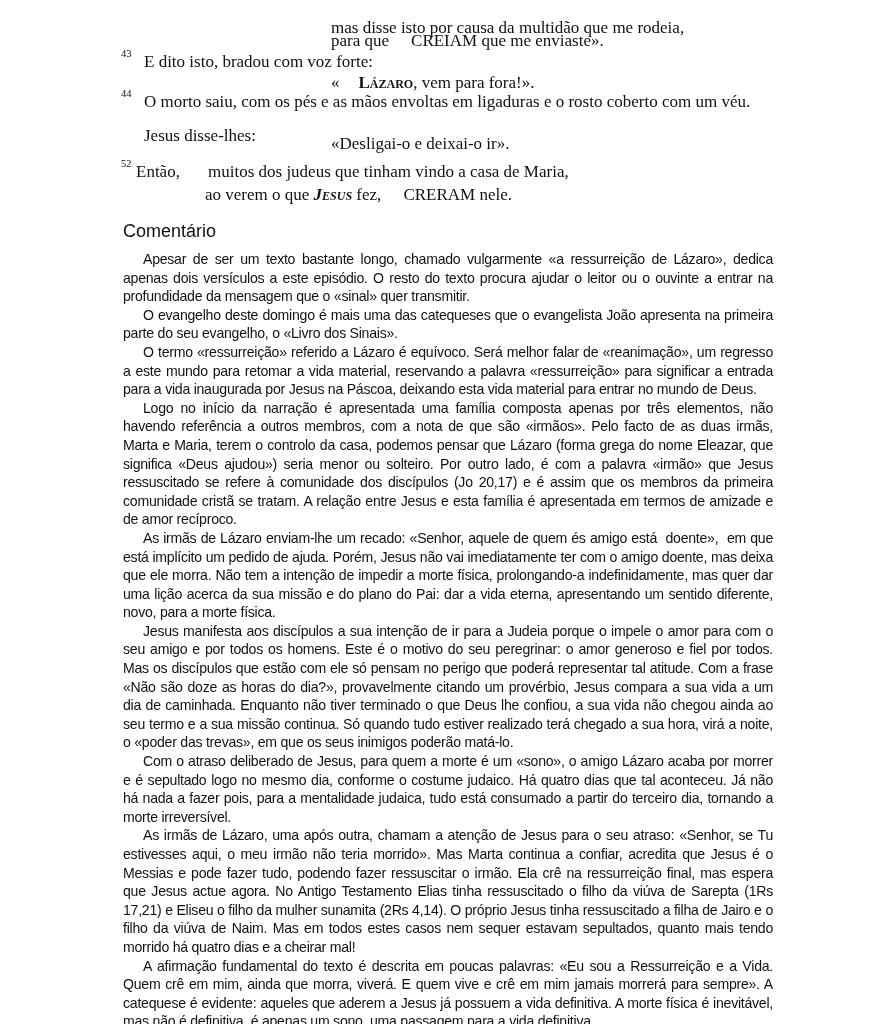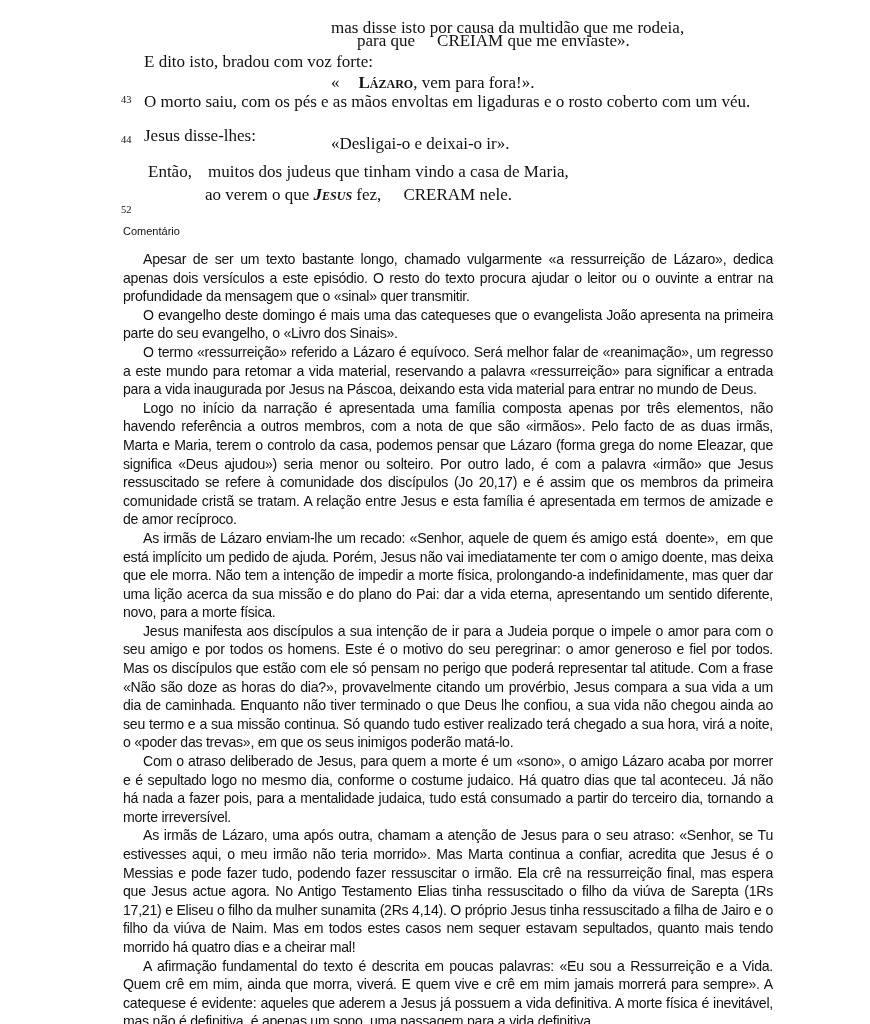--- a/index.html
+++ b/index.html
@@ -1,48 +1,48 @@
 <!DOCTYPE html>
 <html><head>
   <meta charset="utf-8">
   <style>
     html, body { margin: 0; padding: 0; background: #ffffff; }
     body { width: 870px; height: 1024px; overflow: hidden; position: relative; color: #111; }
     .verse-block { position: absolute; left: 0; top: 0; width: 870px; font-family: "Liberation Serif", serif; font-size: 17px; }
     .vline { position: absolute; white-space: nowrap; line-height: 20px; }
-    .vnum { position: absolute; font-size: 10.5px; line-height: 12px; margin-top: 46px; }
+    .vnum { position: absolute; font-size: 10.5px; line-height: 12px; }
     .gap { display: inline-block; width: 22px; }
     .bold-sc { font-weight: bold; font-variant: small-caps; margin-left: 19px; }
     .bi-sc { font-weight: bold; font-style: italic; font-variant: small-caps; }
     .comment { position: absolute; left: 123px; top: 222px; width: 650px; font-family: "Liberation Sans", sans-serif; font-size: 14.1px; line-height: 18.6px; letter-spacing: -0.25px; }
-    .comment h2 { font-size: 11px; font-weight: normal; margin: 0 0 10px 0; line-height: 18px; letter-spacing: 0; }
+    .comment h2 { font-size: 18px; font-weight: normal; margin: 0 0 10px 0; line-height: 18px; letter-spacing: 0; }
     .comment p { margin: 0; text-indent: 20px; text-align: justify; }
   </style>
 </head>
 <body>
 
 <div class="verse-block">
   <div class="vline" style="left:331px; top:18px;text-align:center;">mas disse isto por causa da multidão que me rodeia,</div>
-  <div class="vline" style="left:331px; top:31px;margin-left:26px;">
+  <div class="vline" style="left:331px; top:31px;">
     <span>para que</span><span class="gap"></span><span>CREIAM que me enviaste».</span>
   </div>
 
   <div class="vnum" style="left:121px; top:48px;">43</div>
   <div class="vline" style="left:144px; top:52px;">E dito isto, bradou com voz forte:</div>
   <div class="vline" style="left:331px; top:73px;">
     <span>«</span><span class="bold-sc">Lázaro</span><span>, vem para fora!».</span>
   </div>
 
   <div class="vnum" style="left:121px; top:88px;">44</div>
   <div class="vline" style="left:144px; top:92px;">O morto saiu, com os pés e as mãos envoltas em ligaduras e o rosto coberto com um véu.</div>
   <div class="vline" style="left:144px; top:126px;">Jesus disse-lhes:</div>
   <div class="vline" style="left:331px; top:134px;text-align:right;">«Desligai-o e deixai-o ir».</div>
 
   <div class="vnum" style="left:121px; top:158px;">52</div>
-  <div class="vline" style="left:148px; top:162px;text-align:center;">
+  <div class="vline" style="left:136px; top:162px;text-align:center;">
     <span>Então,</span>
   </div>
   <div class="vline" style="left:208px; top:162px;">muitos dos judeus que tinham vindo a casa de Maria,</div>
   <div class="vline" style="left:205px; top:185px;text-align:center;">
     <span>ao verem o que </span><span class="bi-sc">Jesus</span><span> fez,</span><span class="gap"></span><span>CRERAM nele.</span>
   </div>
 </div>
 
 <div class="comment">
   <h2>Comentário</h2>

